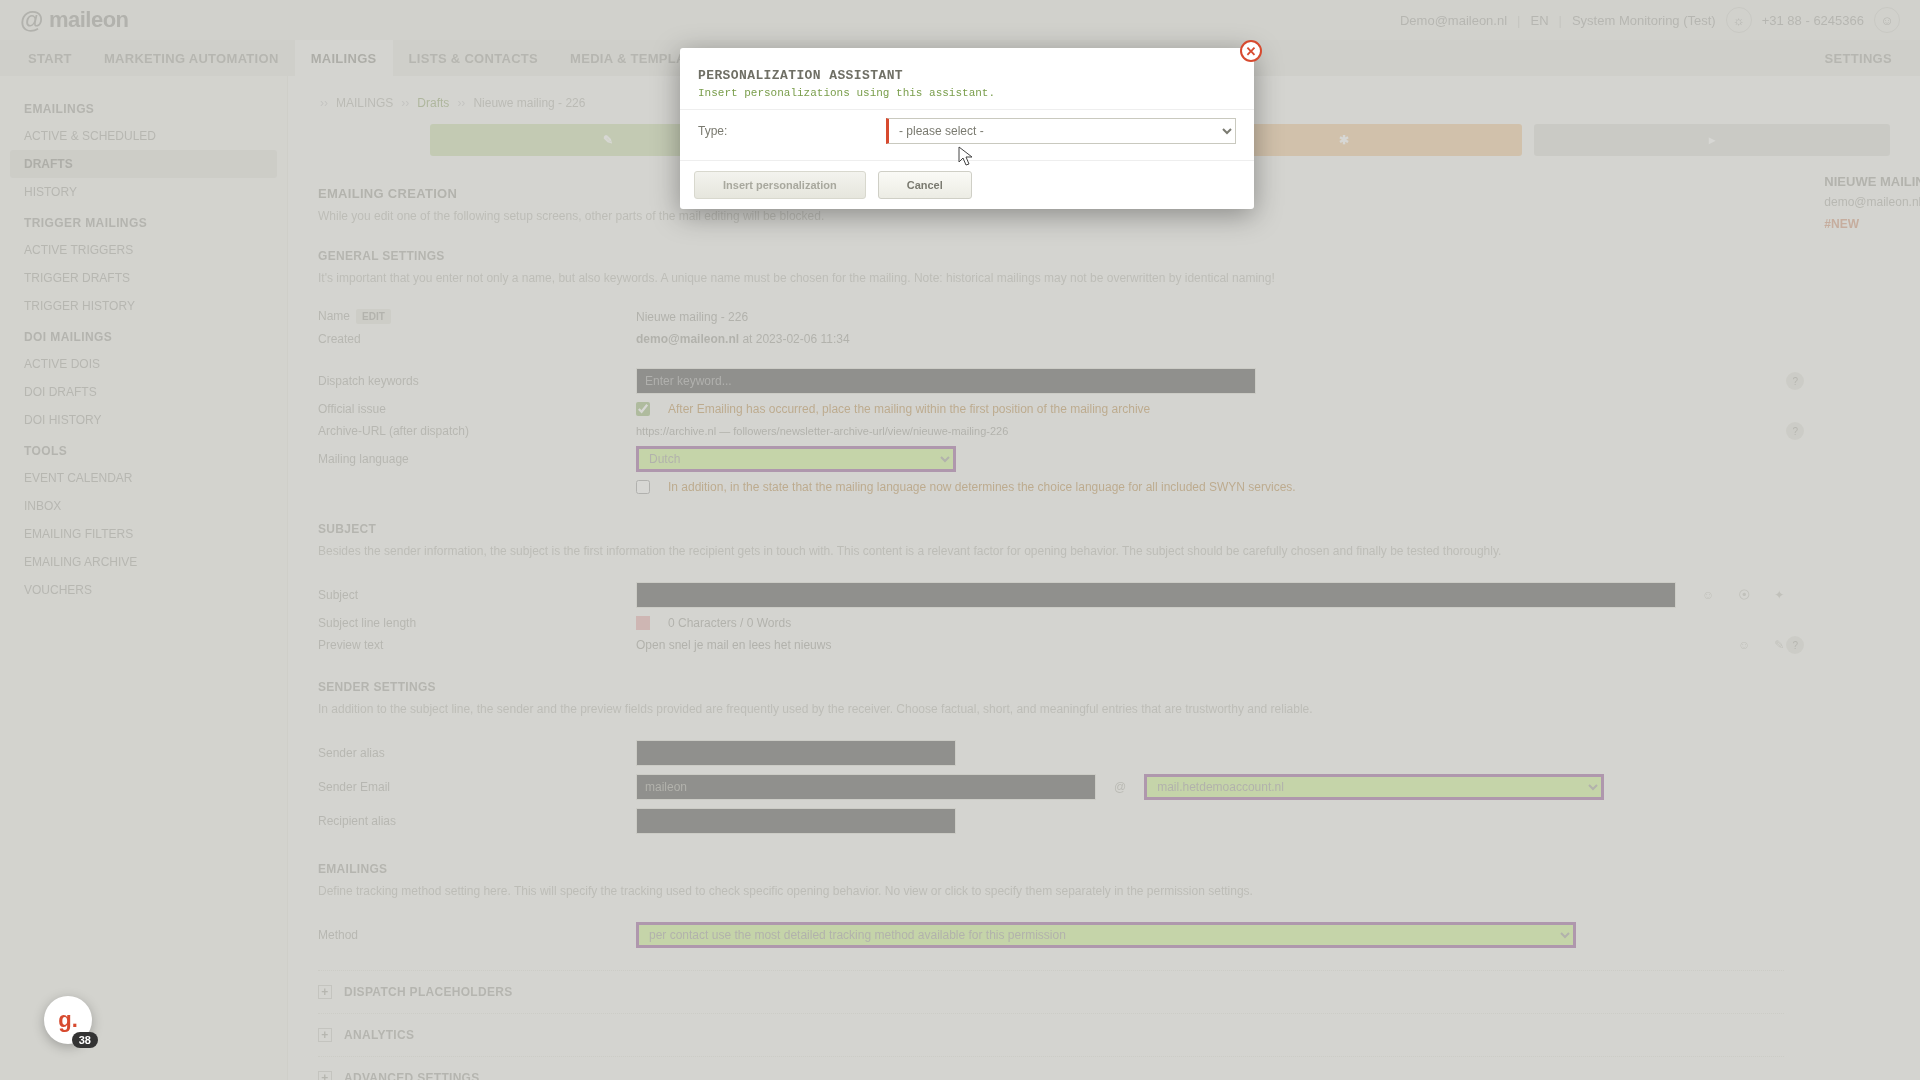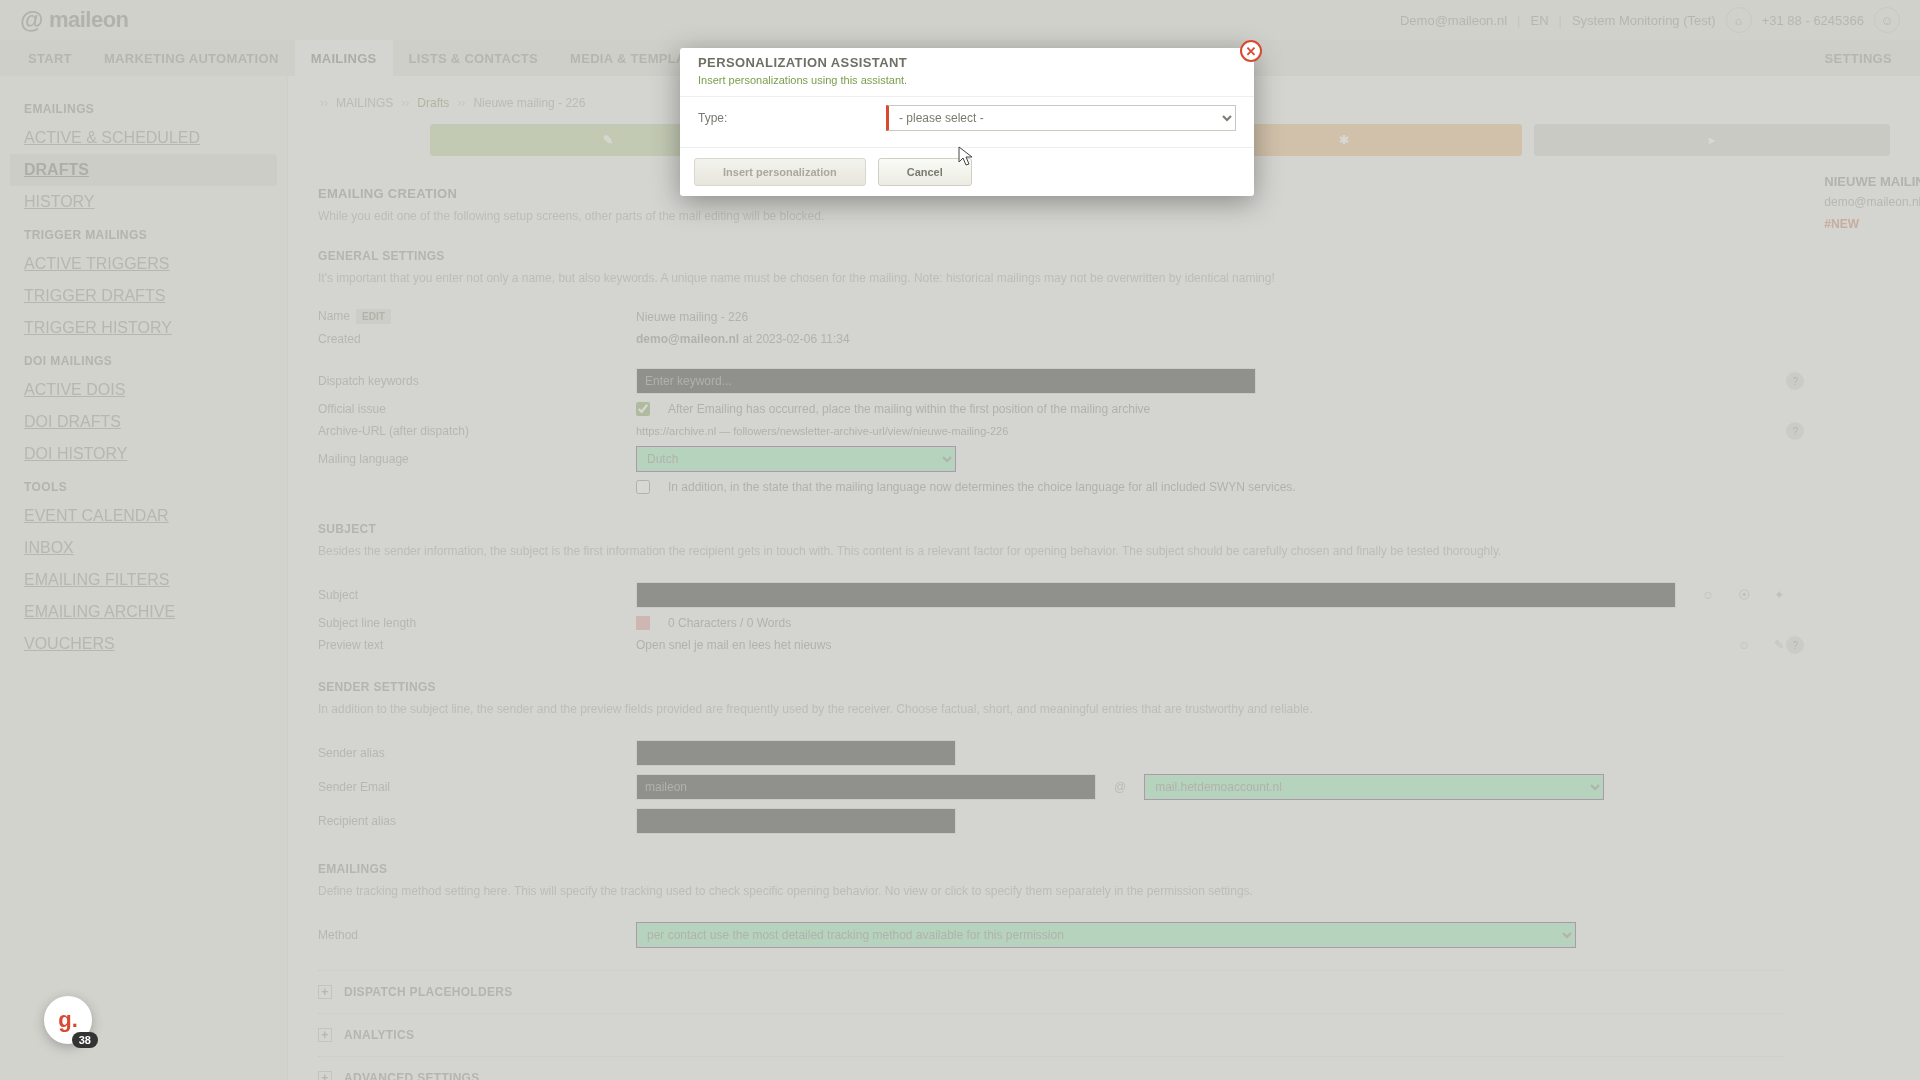--- a/index.html
+++ b/index.html
@@ -20,21 +20,21 @@
   
   .tabstrip { height:36px; background:#e2e2da; display:flex; align-items:stretch; padding:0 12px; justify-content:space-between; }
   .tabstrip .left, .tabstrip .right { display:flex; align-items:stretch; }
   .tab { padding:0 16px; display:flex; align-items:center; font-size:13px; font-weight:600; color:#8a8a80; letter-spacing:0.3px; cursor:pointer;}
   .tab.active { background:#f4f4ef; color:#6a6a60; }
   
   
   .main { display:flex; height:calc(100% - 76px); }
   .sidebar { width:288px; background:#efefe9; padding:16px 10px; border-right:1px solid #e0e0d8;}
   .sb-head { font-size:12px; font-weight:700; color:#83837a; letter-spacing:0.4px; padding:10px 14px 6px; }
-  .sb-item { font-size:16px; color:#8c8c83; padding:7px 14px; border-radius:3px; cursor:pointer;text-decoration:underline;}
+  .sb-item { font-size:12px; color:#8c8c83; padding:7px 14px; border-radius:3px; cursor:pointer;}
   .sb-item.active { background:#d9d9d0; color:#6c6c62; font-weight:600;}
   
   .content { flex:1; padding:14px 30px 20px 30px; overflow:hidden; position:relative;}
   
   .breadcrumb { font-size:12px; color:#9a9a90; padding:6px 2px 14px; display:flex; gap:8px; align-items:center;}
   .breadcrumb .sep { color:#bbb; }
   .breadcrumb .seg { cursor:pointer; }
   .breadcrumb .seg.link { color:#6f8a3d; }
   
   .actionbar { display:flex; gap:12px; margin-bottom:18px; align-items:center; }
@@ -51,39 +51,39 @@
   .section-title { font-size:13px; font-weight:700; color:#7e7e74; letter-spacing:0.3px; margin-top:12px;}
   .section-desc { font-size:12px; color:#a2a298; margin:6px 0 18px; line-height:1.5;}
   
   .subhead { font-size:12px; font-weight:700; color:#87877d; letter-spacing:0.3px; margin:24px 0 4px; }
   
   .formrow { display:flex; align-items:center; gap:18px; padding:4px 0; font-size:12px; position:relative;}
   .formrow .label { width:300px; color:#8e8e84; }
   .formrow .value { color:#7a7a70; }
   .formrow input[type=text] { height:26px; border:1px solid #d6d6cc; padding:0 8px; font-size:12px; color:#7a7a70; background:#000000; width:620px;}
   .formrow input.short { width:320px; }
-  .formrow select { height:26px; border:1px solid #701a75; background:#86efac; font-size:12px; color:#7a7a70; width:320px; padding:0 6px;}
+  .formrow select { height:26px; border:3px solid #701a75; background:#bef264; font-size:12px; color:#7a7a70; width:320px; padding:0 6px;}
   .edit-badge { display:inline-block; background:#d9d9cf; color:#7e7e74; font-size:10px; font-weight:700; padding:2px 6px; border-radius:2px; margin-left:6px;}
   .help { position:absolute; right:-20px; width:18px; height:18px; border-radius:50%; background:#d8d8cf; color:#8a8a80; font-size:10px; display:flex; align-items:center; justify-content:center;}
   .chk { width:14px; height:14px; accent-color:#6f9a3d; }
-  .chk-label { font-size:12px; color:#737373; }
+  .chk-label { font-size:12px; color:#a16207; }
   .warn-bar { width:14px; height:14px; background:#d88; display:inline-block;}
   
   .collapsible { display:flex; align-items:center; gap:12px; padding:14px 0; font-size:12px; font-weight:700; color:#87877d; letter-spacing:0.3px; border-top:1px dotted #d8d8ce; cursor:pointer;}
   .collapsible .plus { width:14px; height:14px; border:1px solid #bcbcb2; display:flex; align-items:center; justify-content:center; font-size:12px; color:#8a8a7e; line-height:1;}
   
   .rcard { font-size:12px; color:#8f8f85; }
   .rcard .title { font-size:13px; font-weight:700; color:#7e7e74; margin-bottom:6px;}
   .rcard .line { margin:3px 0;}
   .rcard .new { color:#c06a3f; font-weight:700; margin-top:8px;}
   
   
   .modal { position:absolute; top:48px; left:680px; width:574px; background:#fff; border-radius:3px; box-shadow:0 6px 28px rgba(0,0,0,0.35); z-index:600; }
   .modal-close { position:absolute; top:-8px; right:-8px; width:22px; height:22px; border-radius:50%; background:#fff; border:2px solid #d74a2f; color:#d74a2f; font-size:13px; font-weight:700; display:flex; align-items:center; justify-content:center; cursor:pointer; line-height:1; }
-  .modal-head { padding:7px 18px 10px; }
+  .modal-head { padding:20px 18px 10px;font-family:Liberation Mono, monospace; }
   .modal-title { font-size:13px; font-weight:700; color:#6f6f65; letter-spacing:0.4px;}
   .modal-sub { font-size:11px; color:#7a9e4c; margin-top:4px;}
   .modal-body { padding:8px 18px 16px; border-top:1px solid #eee; border-bottom:1px solid #eee; display:flex; align-items:center; gap:18px;}
   .modal-body .mlabel { font-size:12px; color:#7a7a70; width:170px; }
   .modal-body select { flex:1; height:26px; border:1px solid #c9c9bf; font-size:12px; color:#7a7a70; background:#fff; padding:0 6px; border-left:3px solid #d74a2f;}
   .modal-foot { padding:10px 14px; display:flex; gap:12px; }
   .mbtn { height:28px; padding:0 28px; border-radius:3px; border:1px solid #cfcfc6; background:linear-gradient(#fafaf6,#ececE4); font-size:11px; font-weight:700; color:#7a7a70; cursor:pointer; display:flex; align-items:center;}
   .mbtn.primary { color:#a8a89e; background:linear-gradient(#f3f3ee,#e6e6dd); border-color:#d8d8ce; }
   .cursor-img { position:absolute; top:146px; left:958px; z-index:700; width:18px; height:22px; }
   .cursor-img svg { width:18px; height:22px; }

